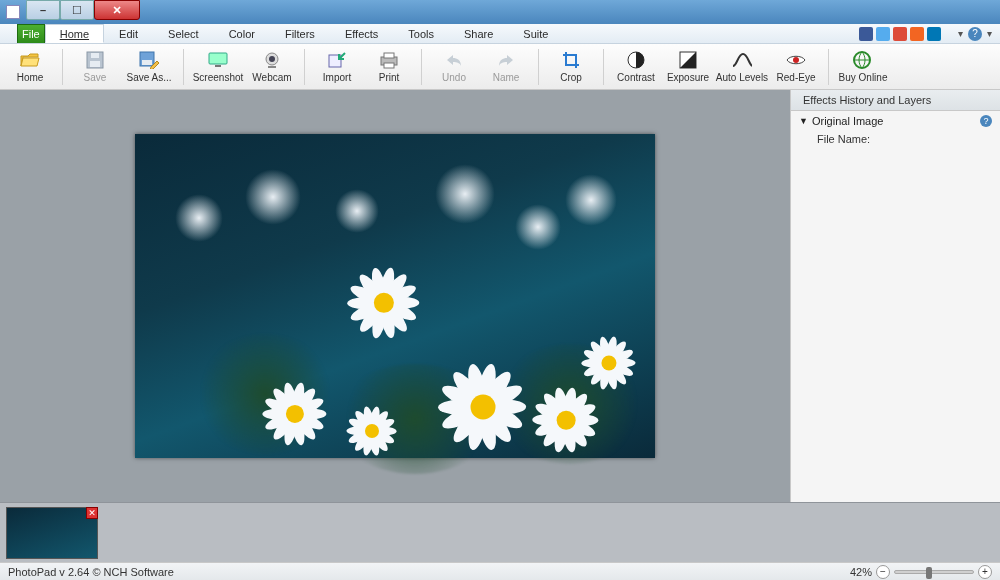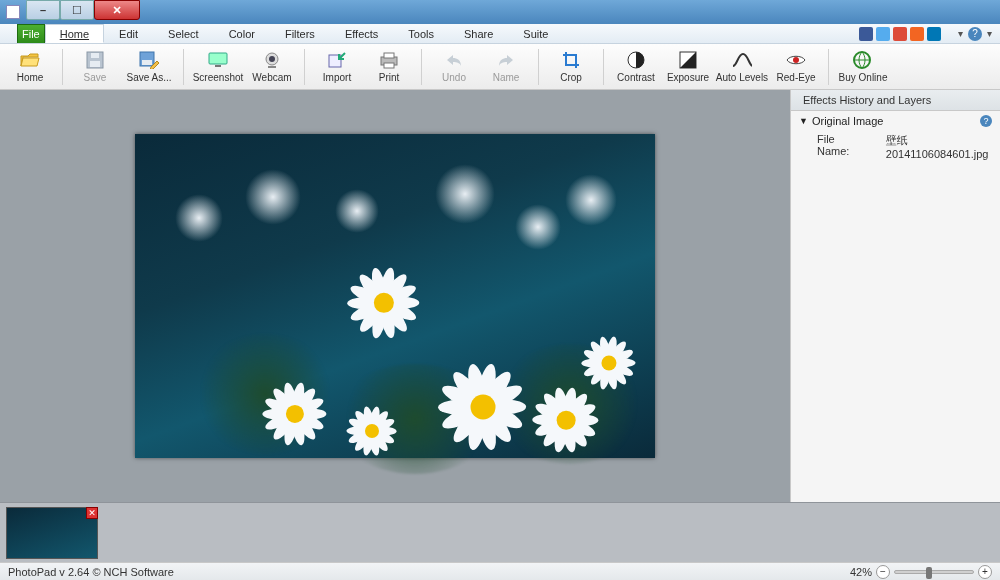--- a/index.html
+++ b/index.html
@@ -394,21 +394,20 @@
   </div>
   <div class="sidepanel">
     <div class="panel-header">Effects History and Layers</div>
     <div class="tree-row">
       <span class="tri">▼</span>
       <span>Original Image</span>
       <span class="helpdot">?</span>
     </div>
     <div class="kv">
       <span class="k">File Name:</span>
-      <span>壁纸20141106084601.jpg</span>
     </div>
   </div>
 </div>
 
 <div class="thumbstrip">
   <div class="thumb">
     <div class="close">✕</div>
   </div>
 </div>
 

